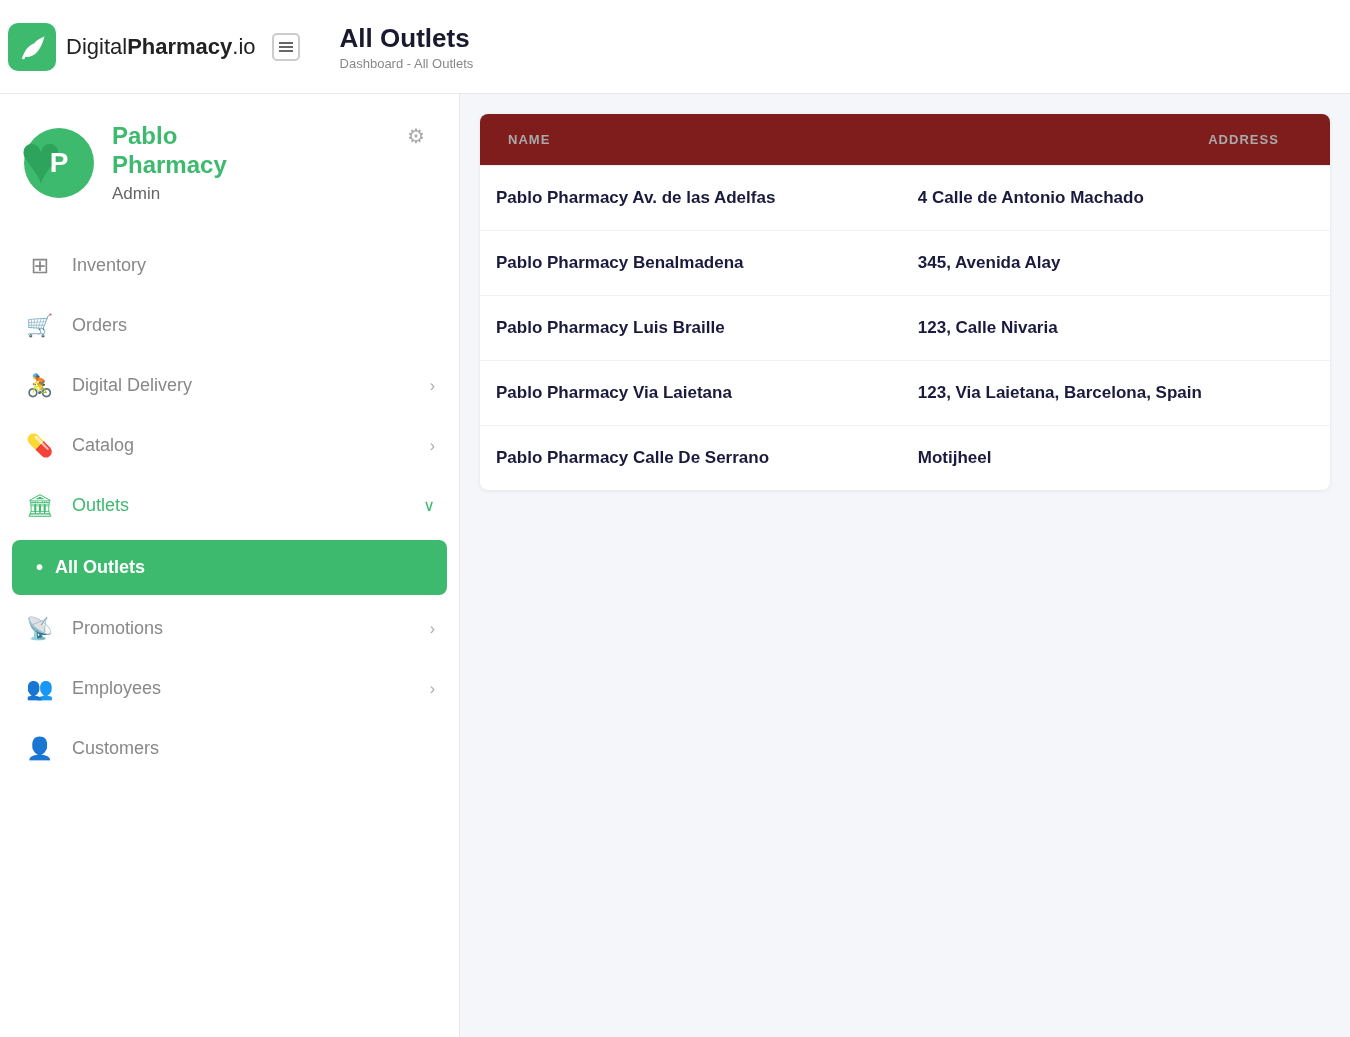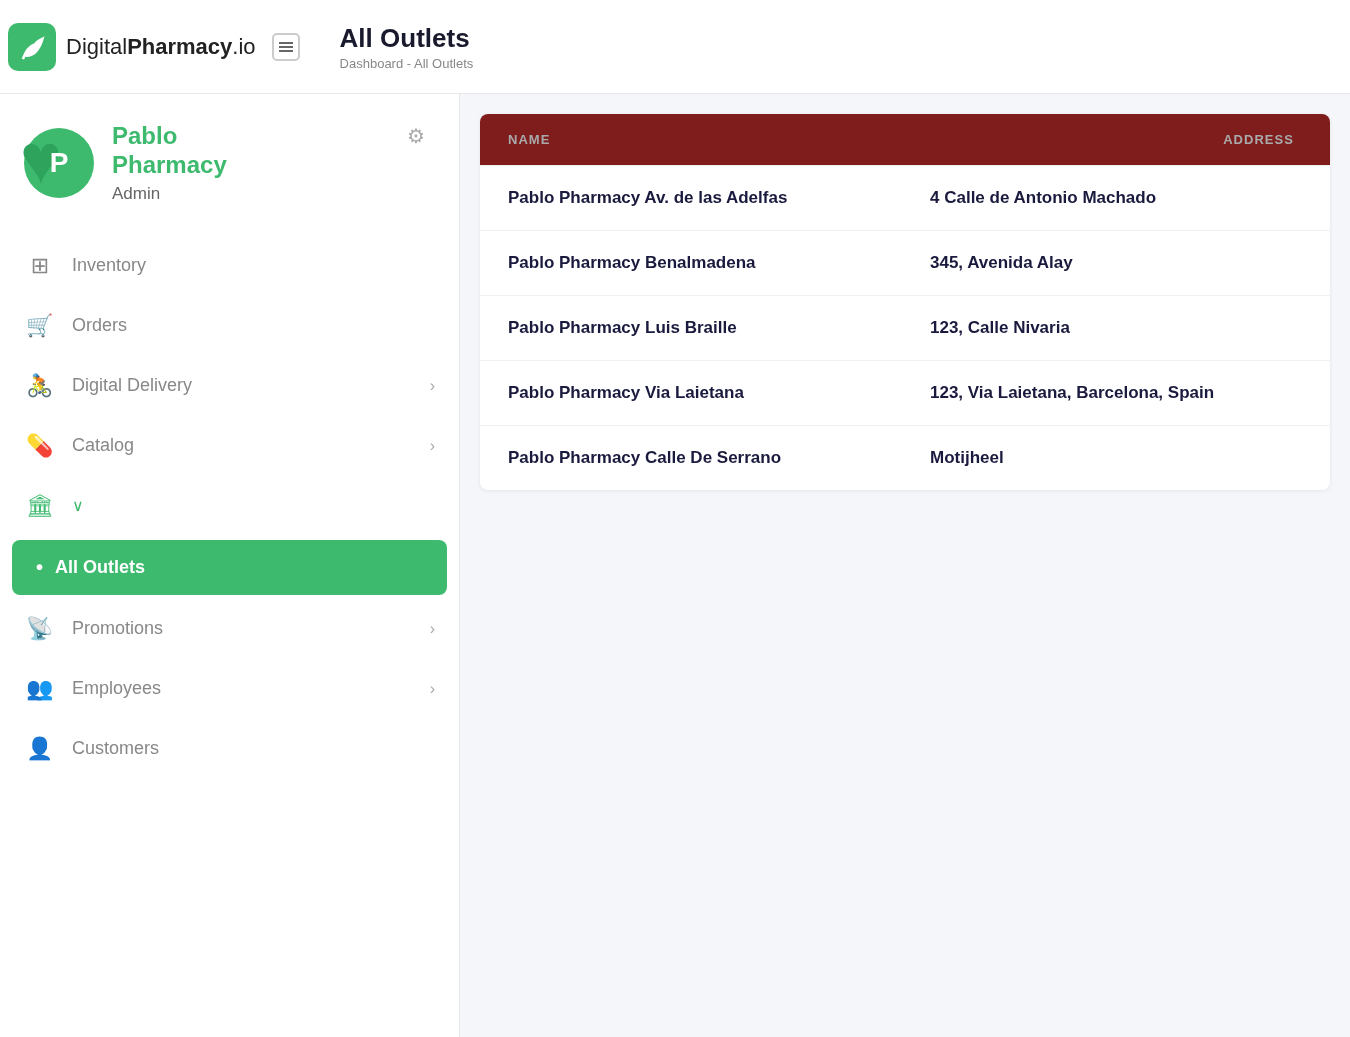--- a/index.html
+++ b/index.html
@@ -156,23 +156,23 @@
     .outlets-table th {
       text-align: left;
       padding: 18px 28px;
       font-size: 13px;
       font-weight: 600;
       color: #aaa;
       letter-spacing: 0.08em;
       border-bottom: 1px solid #eee;
       background: #7f1d1d;
     }
-    .outlets-table th.addr-col { text-align: right; padding-right: 36px; }
+    .outlets-table th.addr-col { text-align: right; padding-right: 51px; }
     .outlets-table td {
-      padding: 22px 28px;
+      padding: 22px 16px;
       font-size: 17px;
       font-weight: 700;
       color: #1a1a3e;
       border-bottom: 1px solid #f0f0f0;
       vertical-align: top;
     }
     .outlets-table td.addr-col {
       font-weight: 700;
       color: #1a1a3e;
     }
@@ -246,20 +246,21 @@
       </div>
 
       <div class="nav-item">
         <div class="nav-icon">💊</div>
         <span class="nav-label">Catalog</span>
         <span class="nav-chevron">›</span>
       </div>
 
       <div class="nav-item active">
         <div class="nav-icon">🏛</div>
+        <span class="nav-label">Outlets</span>
         <span class="nav-chevron">∨</span>
       </div>
 
       <div class="nav-sub-item active-btn">
         <span class="dot">•</span>
         <span>All Outlets</span>
       </div>
 
       <div class="nav-item">
         <div class="nav-icon">📡</div>

